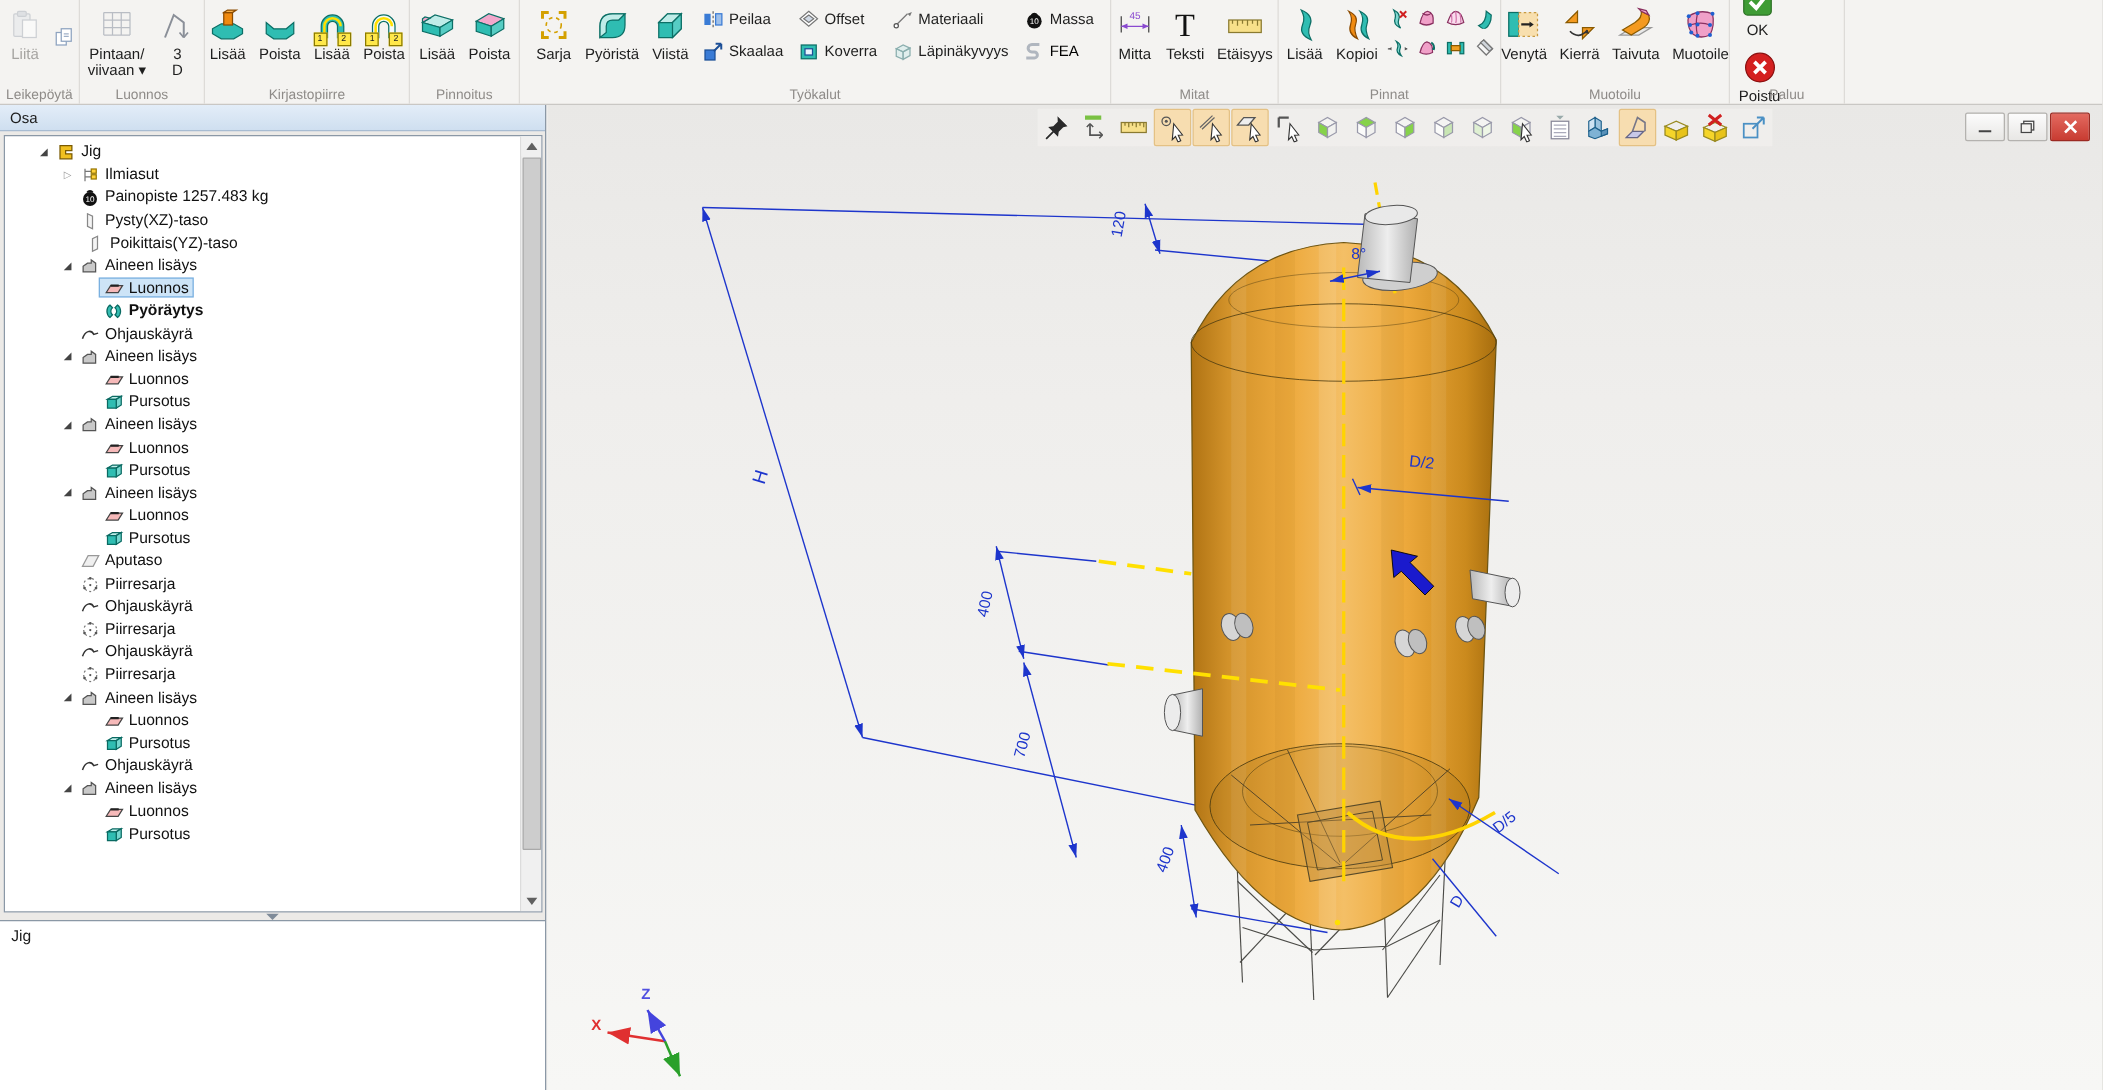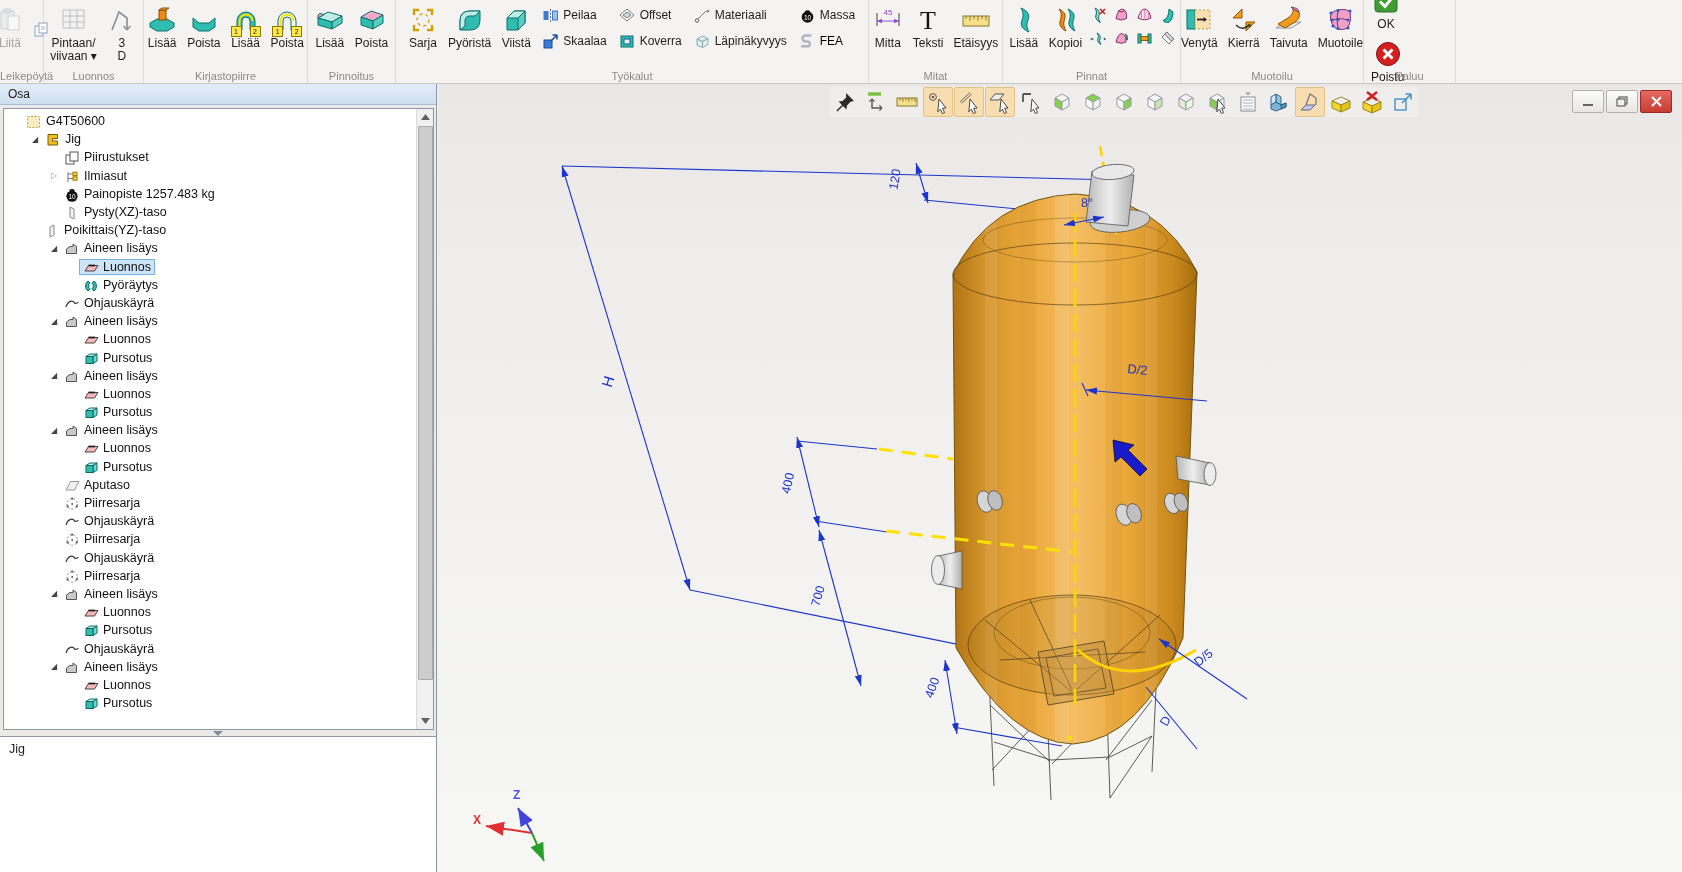--- a/index.html
+++ b/index.html
@@ -53,21 +53,21 @@
   #vp-controls{position:absolute;right:10px;top:6px;display:flex;gap:2px;}
   .wbtn{width:30px;height:21px;background:linear-gradient(#fcfcfc,#e8e7e5);border:1px solid #b4b2af;border-radius:2px;display:flex;align-items:center;justify-content:center;}
   .wbtn.close{background:linear-gradient(#e36a60,#c83c32);border-color:#9c2a22;}
 </style>
 </head>
 <body>
 
 <div id="app">
 
   <div id="ribbon">
-      <div class="rgroup" style="width: 44px;">
+      <div class="rgroup" style="width: 64px;">
         <div class="rcol">
           <div class="rbtn disabled">
             <span class="ricon">
               <svg width="30" height="30" viewBox="0 0 30 30" style="display:block">
                 <rect x="6" y="6" width="13" height="18" rx="1" fill="#dfe6f0" stroke="#9fb0c8"></rect>
                 <rect x="9" y="4" width="7" height="4" rx="1" fill="#c2cfe2" stroke="#9fb0c8"></rect>
                 <rect x="13" y="11" width="11" height="14" fill="#fff" stroke="#9fb0c8"></rect>
               </svg>
             </span>
             <span class="rlab">Liitä</span>
@@ -542,52 +542,29 @@
           </div>
         </div>
         <div class="rgroup-label">Paluu</div>
       </div>
     </div>
 
   <div id="left-panel">
     <div id="osa-header">Osa</div>
     <div id="tree-box">
       <div id="tree">
-          <div class="trow" style="padding-left: 6px;">
-            <span class="texp"></span>
-            <span class="tlab">
-              <span class="ticon">
-                <svg width="17" height="17" viewBox="0 0 17 17" style="display:block">
-                  <rect x="1.5" y="2.5" width="12" height="11" fill="#f6ecc4" stroke="#c9a63a" stroke-dasharray="2 1.5"></rect>
-                </svg>
-              </span>
-              <span>G4T50600</span>
-            </span>
-          </div>
           <div class="trow" style="padding-left: 25px;">
             <span class="texp">◢</span>
             <span class="tlab">
               <span class="ticon">
                 <svg width="17" height="17" viewBox="0 0 17 17" style="display:block">
                   <path d="M3,2.5 h9.5 v4 h-5 v2.5 h5 v4 h-9.5 z" fill="#f0c020" stroke="#7a5a00"></path>
                 </svg>
               </span>
               <span>Jig</span>
-            </span>
-          </div>
-          <div class="trow" style="padding-left: 44px;">
-            <span class="texp"></span>
-            <span class="tlab">
-              <span class="ticon">
-                <svg width="17" height="17" viewBox="0 0 17 17" style="display:block">
-                  <rect x="2" y="5" width="8" height="9" fill="#fff" stroke="#555"></rect>
-                  <rect x="6" y="2" width="8" height="9" fill="#fff" stroke="#555"></rect>
-                </svg>
-              </span>
-              <span>Piirustukset</span>
             </span>
           </div>
           <div class="trow" style="padding-left: 44px;">
             <span class="texp closed">▷</span>
             <span class="tlab">
               <span class="ticon">
                 <svg width="17" height="17" viewBox="0 0 17 17" style="display:block">
                   <path d="M4,3 v10 M4,5 h5 M4,9.5 h5" stroke="#777" fill="none"></path>
                   <rect x="9" y="3.2" width="4" height="3.4" fill="#ffd23a" stroke="#997700"></rect>
                   <rect x="9" y="7.8" width="4" height="3.4" fill="#ffd23a" stroke="#997700"></rect>
@@ -613,21 +590,21 @@
             <span class="texp"></span>
             <span class="tlab">
               <span class="ticon">
                 <svg width="17" height="17" viewBox="0 0 17 17" style="display:block">
                   <polygon points="6,2 10,4 10,14 6,12" fill="#f4f4f4" stroke="#888"></polygon>
                 </svg>
               </span>
               <span>Pysty(XZ)-taso</span>
             </span>
           </div>
-          <div class="trow" style="padding-left: 24px;">
+          <div class="trow" style="padding-left: 48px;">
             <span class="texp"></span>
             <span class="tlab">
               <span class="ticon">
                 <svg width="17" height="17" viewBox="0 0 17 17" style="display:block">
                   <polygon points="10,2 6,4 6,14 10,12" fill="#f4f4f4" stroke="#888"></polygon>
                 </svg>
               </span>
               <span>Poikittais(YZ)-taso</span>
             </span>
           </div>
@@ -647,21 +624,21 @@
             <span class="tlab">
               <span class="ticon">
                 <svg width="17" height="17" viewBox="0 0 17 17" style="display:block">
                   <polygon points="2,11 5.5,5.5 15,5.5 11.5,11" fill="#f6b9b9" stroke="#444"></polygon>
                   <path d="M5.5,5.5 h6.5" stroke="#222" stroke-width="1.8"></path>
                 </svg>
               </span>
               <span>Luonnos</span>
             </span>
           </div>
-          <div class="trow" style="padding-left: 63px;">
+          <div class="trow" style="padding-left: 63px; font-weight: bold;">
             <span class="texp"></span>
             <span class="tlab">
               <span class="ticon">
                 <svg width="17" height="17" viewBox="0 0 17 17" style="display:block">
                   <path d="M5,13 a5.5,6 0 0 1 0,-10 l2,2.2 a2.6,3.2 0 0 0 0,5.6 z" fill="#35bdb2" stroke="#0a6a62"></path>
                   <path d="M11,3 a5.5,6 0 0 1 0,10 l-2,-2.2 a2.6,3.2 0 0 0 0,-5.6 z" fill="#35bdb2" stroke="#0a6a62"></path>
                 </svg>
               </span>
               <span>Pyöräytys</span>
             </span>

